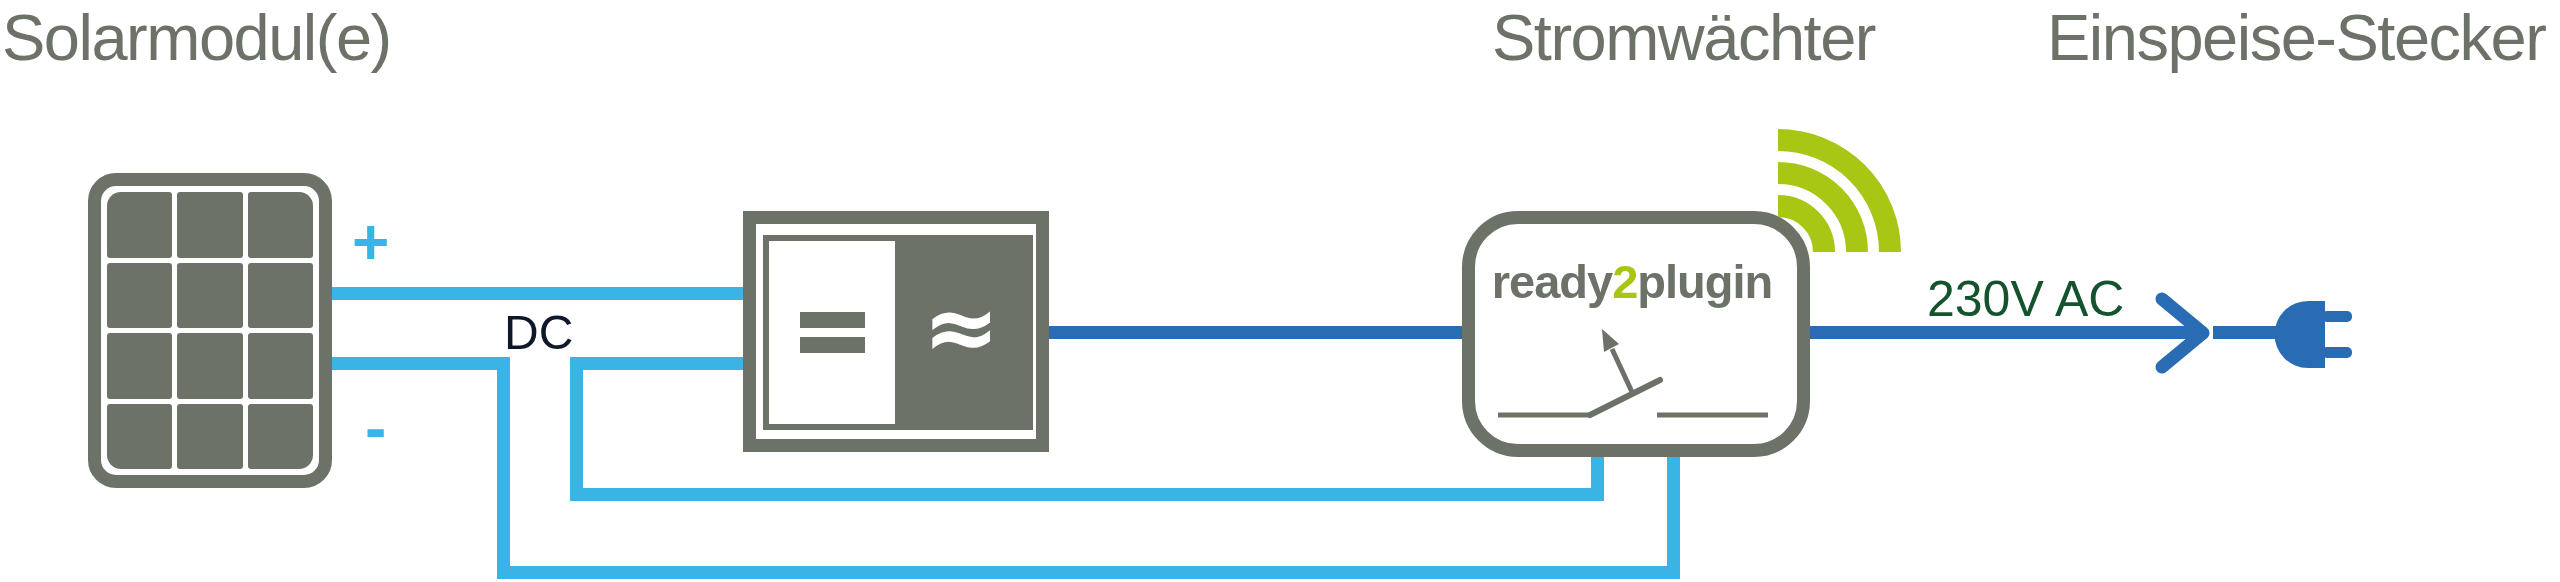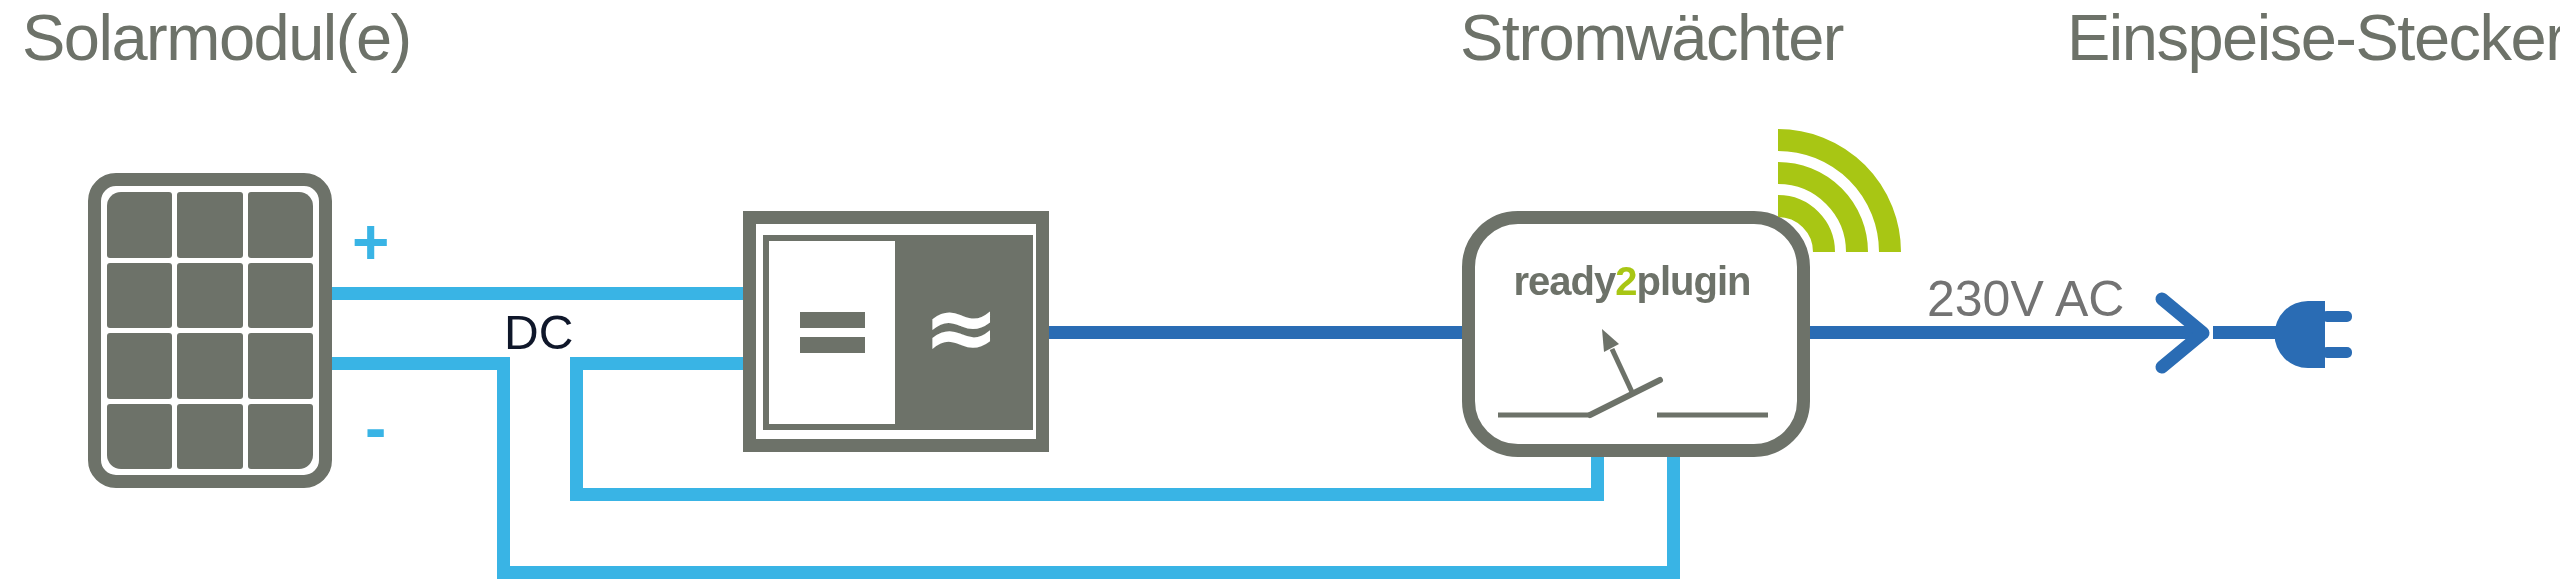--- a/index.html
+++ b/index.html
@@ -3,25 +3,25 @@
 <meta charset="utf-8">
 <style>
   html,body{margin:0;padding:0;background:#ffffff;}
   #canvas{
     position:relative;width:2560px;height:582px;background:#ffffff;
     overflow:hidden;font-family:"Liberation Sans",sans-serif;
   }
   
   .hdr{
     position:absolute;top:3px;line-height:70px;font-size:65px;
-    letter-spacing:-1.5px;color:#6d7269;white-space:nowrap;margin-left:20px;
+    letter-spacing:-1.5px;color:#6d7269;white-space:nowrap;
   }
   #hdr-solar{left:2px;}
   #hdr-inverter{left:680px;}
-  #hdr-monitor{left:1440px;text-align:right;}
+  #hdr-monitor{left:1492px;text-align:right;}
   #hdr-plug{left:2047px;}
 
   
   .wire{position:absolute;}
   .lb{background:#39b4e5;}
   .db{background:#2a6cb4;}
   #w-plus   {left:332px;top:287px;width:411px;height:13px;}
   #w-min-a  {left:332px;top:357px;width:178px;height:13px;}
   #w-min-b  {left:497px;top:357px;width:13px;height:222px;}
   #w-min-c  {left:497px;top:566px;width:1183px;height:13px;}
@@ -69,31 +69,31 @@
   }
 
   
   #monitor{
     position:absolute;left:1462px;top:211px;width:348px;height:246px;
     background:#ffffff;border:13px solid #6d7269;border-radius:56px;
     box-sizing:border-box;
   }
   #brand{
     position:absolute;left:1462px;top:258px;width:340px;text-align:center;
-    font-size:40px;line-height:47px;font-weight:600;letter-spacing:-1px;
+    font-size:47px;line-height:47px;font-weight:600;letter-spacing:-1px;
     color:#6d7269;white-space:nowrap;
   }
   #brand .digit{color:#a8c614;}
 
   
   .lbl{position:absolute;white-space:nowrap;}
   #lbl-plus {left:352px;top:210px;font-size:64px;line-height:64px;font-weight:600;color:#39b4e5;}
   #lbl-minus{left:365px;top:396px;font-size:64px;line-height:64px;font-weight:600;color:#39b4e5;}
   #lbl-dc   {left:504px;top:309px;font-size:48px;line-height:48px;color:#0f172a;}
-  #lbl-ac   {left:1927px;top:274px;font-size:50px;line-height:50px;color:#737373;}
+  #lbl-ac   {left:1927px;top:274px;font-size:50px;line-height:50px;color:#14532d;}
 
   
   #overlay{position:absolute;left:0;top:0;pointer-events:none;}
 </style>
 </head>
 <body>
 
 <div id="canvas">
 
   <div class="hdr" id="hdr-solar">Solarmodul(e)</div>

